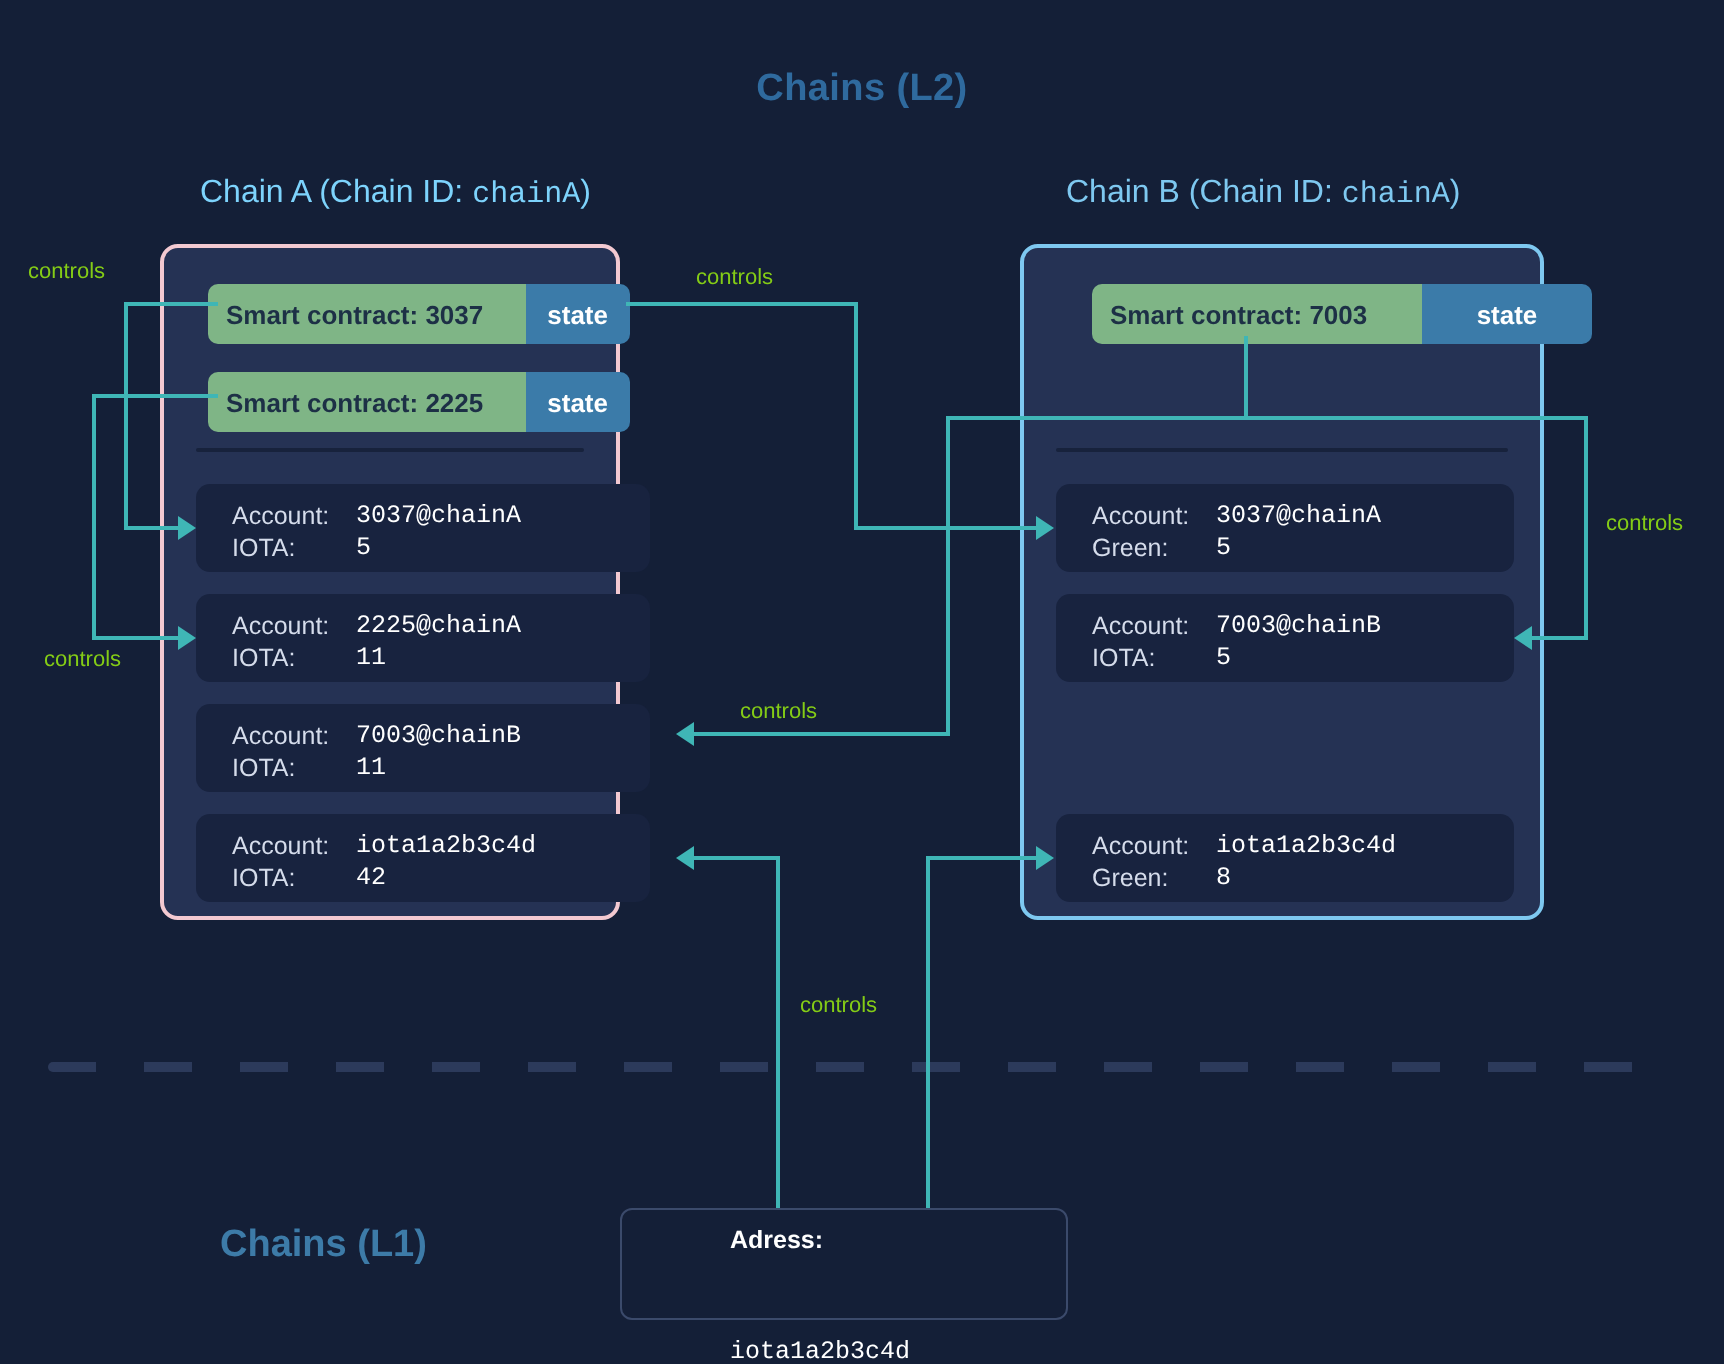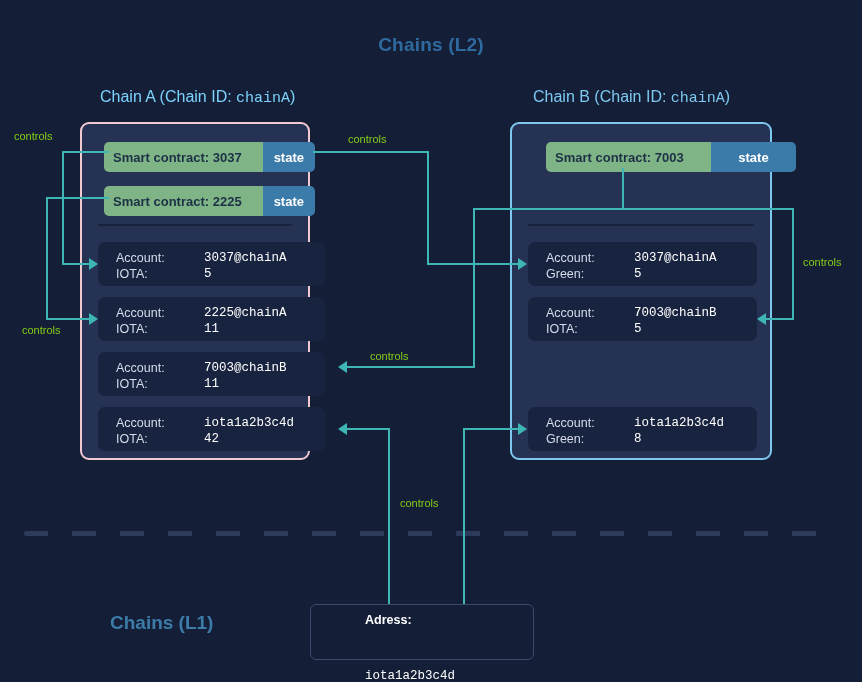--- a/index.html
+++ b/index.html
@@ -68,21 +68,21 @@
     position:absolute;
     background:#18233f;
     border-radius:7px;
     padding:8px 10px 8px 18px;
     box-sizing:border-box;
     font-size:12.5px;
     line-height:16px;
   }
   .acct .row{display:flex;}
   .acct .k{width:62px;color:#d5dceb;flex:0 0 62px;font-family:"Liberation Sans",sans-serif;}
-  .acct .v{color:#ffffff;font-family:"Liberation Mono", monospace;font-size:12.5px;margin-left:26px;}
+  .acct .v{color:#ffffff;font-family:"Liberation Mono", monospace;font-size:12.5px;}
 
   
   #tanglecard{
     position:absolute;left:310px;top:604px;width:224px;height:56px;
     border:1px solid #3b4a6b;border-radius:6px;background:#141f37;
     box-sizing:border-box;padding:7px 0 0 0;
   }
   #tanglecard .row{display:flex;padding-left:54px;line-height:16px;font-size:12.5px;flex-direction:column;}
   #tanglecard .k{width:56px;flex:0 0 56px;color:#d5dceb;}
   #tanglecard .k.b{font-weight:bold;color:#ffffff;}

